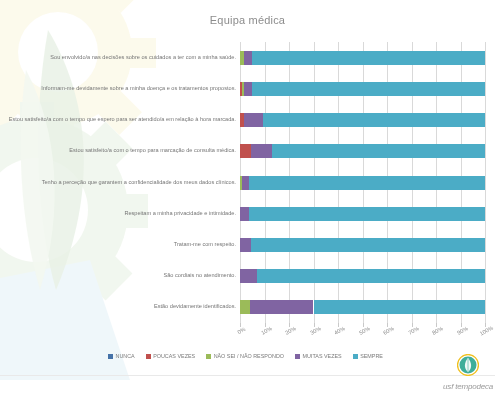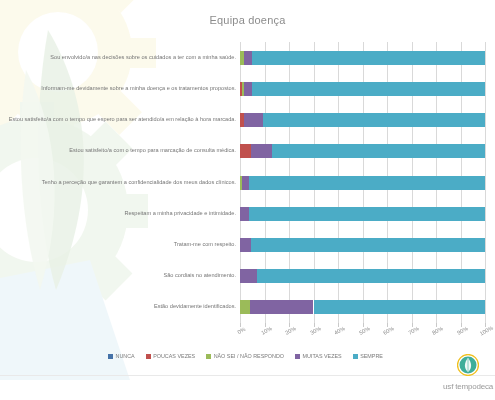--- a/index.html
+++ b/index.html
@@ -64,21 +64,21 @@
   }
   .legend-item{display:flex;align-items:center;gap:2.5px;}
   .legend-swatch{width:5px;height:5px;flex:0 0 auto;}
   .legend-text{font-size:5.4px;color:#7a7a7a;white-space:nowrap;}
 
   
   #logo{position:absolute;right:4px;bottom:4px;width:62px;height:42px;z-index:5;}
   #logo-mark{position:absolute;right:12px;top:0;width:22px;height:22px;}
   #logo-text{
     position:absolute;right:-2px;bottom:5px;font-size:8px;color:#9a9a9a;
-    white-space:nowrap;letter-spacing:-.2px;
+    font-style:italic;white-space:nowrap;letter-spacing:-.2px;
   }
 </style>
 </head>
 <body>
 
 <svg id="watermark" viewBox="0 0 300 420" xmlns="http://www.w3.org/2000/svg">
   <g opacity="0.55">
 
     <g fill="#fbf6dd">
       <circle cx="118" cy="92" r="74"></circle>
@@ -110,21 +110,21 @@
 
     <path d="M108 70 C150 140 158 230 116 330 C96 260 92 160 108 70 Z" fill="#d7e8d2" opacity="0.85"></path>
     <path d="M86 110 C118 170 124 250 100 330 C80 262 76 178 86 110 Z" fill="#eaf3e6" opacity="0.9"></path>
   </g>
 </svg>
 
 <div id="bottom-rule"></div>
 
 <div id="chart-root">
 
-  <div id="chart-title">Equipa doença</div>
+  <div id="chart-title">Equipa médica</div>
 
   <div id="cat-labels">
       <div class="cat-label-box" style="top: 12.6111px;">Sou envolvido/a nas decisões sobre os cuidados a ter com a minha saúde.</div>
       <div class="cat-label-box" style="top: 43.8333px;">Informam-me devidamente sobre a minha doença e os tratamentos propostos.</div>
       <div class="cat-label-box" style="top: 75.0556px;">Estou satisfeito/a com o tempo que espero para ser atendido/a em relação à hora marcada.</div>
       <div class="cat-label-box" style="top: 106.278px;">Estou satisfeito/a com o tempo para marcação de consulta médica.</div>
       <div class="cat-label-box" style="top: 137.5px;">Tenho a perceção que garantem a confidencialidade dos meus dados clínicos.</div>
       <div class="cat-label-box" style="top: 168.722px;">Respeitam a minha privacidade e intimidade.</div>
       <div class="cat-label-box" style="top: 199.944px;">Tratam-me com respeito.</div>
       <div class="cat-label-box" style="top: 231.167px;">São cordiais no atendimento.</div>

